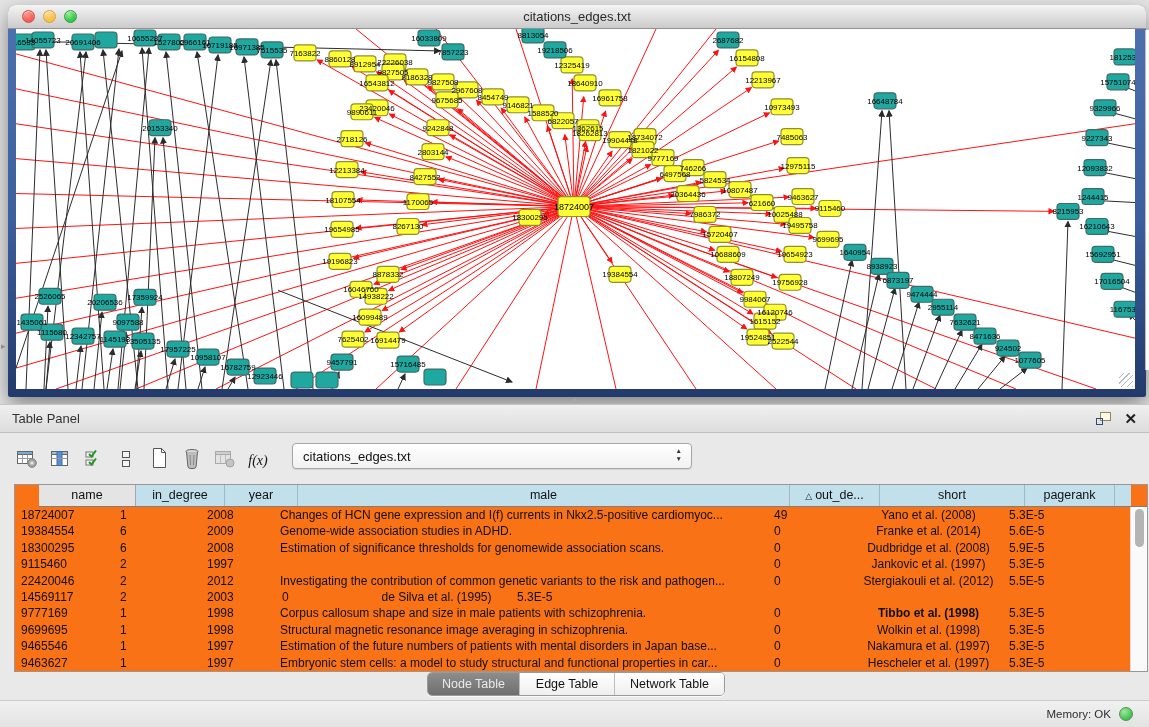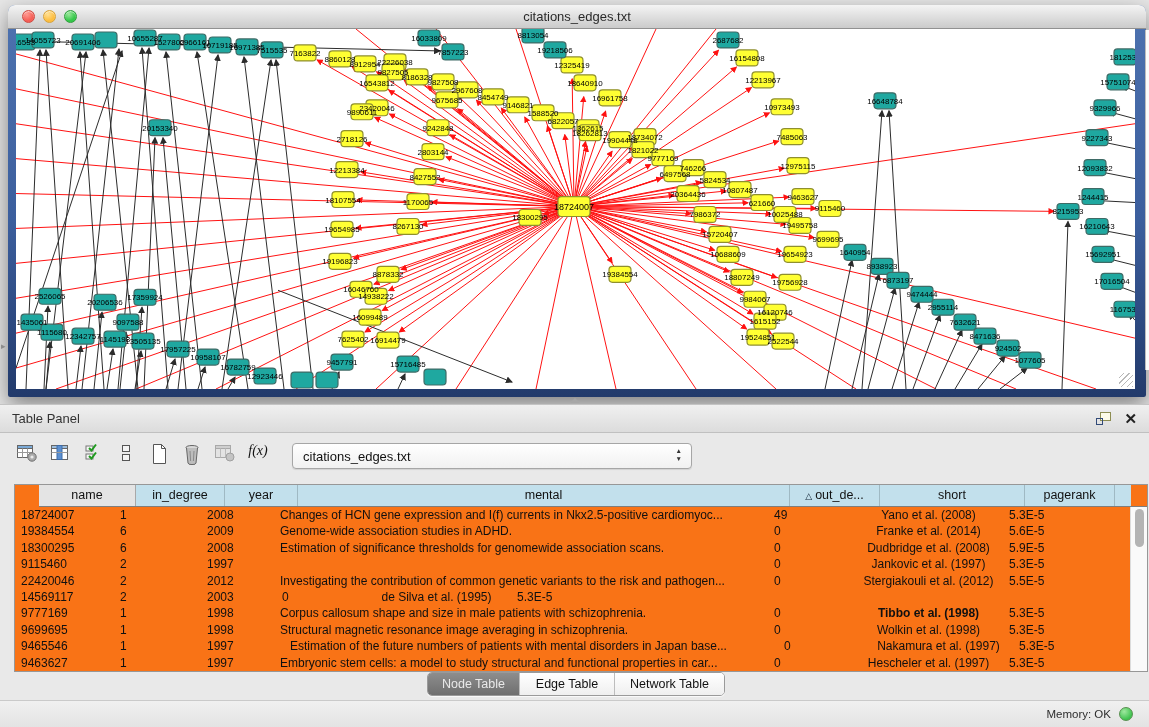--- a/index.html
+++ b/index.html
@@ -36,21 +36,21 @@
   .panel-header{height:29px;background:linear-gradient(#f0f0f0,#dcdcdc);
     border-top:1px solid #c4c4c4;border-bottom:1px solid #c0c0c0;
     display:flex;align-items:center;box-sizing:border-box;}
   .panel-title{margin-left:12px;font-size:13px;color:#333;}
   .panel-header-icons{margin-left:auto;margin-right:12px;display:flex;align-items:center;gap:12px;}
   .close-x{font-size:15px;font-weight:bold;color:#222;line-height:1;}
   .panel-body{position:absolute;left:0;top:29px;width:1149px;height:271px;background:#e9e9e9;}
 
   
   .toolbar{position:absolute;left:14px;top:8px;height:30px;display:flex;align-items:center;gap:7px;}
-  .tool-btn{width:26px;height:26px;display:flex;align-items:flex-start;justify-content:center;}
+  .tool-btn{width:26px;height:26px;display:flex;align-items:flex-end;justify-content:center;}
   .fx-glyph{font-family:"Liberation Serif",serif;font-style:italic;font-size:14px;color:#111;}
   .combo{margin-left:14px;width:388px;height:24px;background:linear-gradient(#ffffff,#f1f1f1);
     border:1px solid #a6a6a6;border-radius:4px;display:flex;align-items:center;
     font-size:13px;color:#111;padding-left:10px;position:relative;box-shadow:0 1px 1px rgba(0,0,0,.10);}
   .combo-arrows{position:absolute;right:9px;top:3px;font-size:6.5px;line-height:8px;color:#333;text-align:center;}
 
   
   .table-wrap{position:absolute;left:14px;top:51px;width:1108px;height:186px;
     background:#f97316;border:1px solid #979797;box-sizing:content-box;padding-left:24px;}
   .thead{display:flex;height:21px;border-bottom:1px solid #7e7e7e;}
@@ -613,21 +613,21 @@
           <span>▲</span><br><span>▼</span>
         </span>
       </div>
     </div>
 
     <div class="table-wrap">
       <div class="thead" id="thead">
           <div class="th gray" style="width: 97px;">name</div>
           <div class="th" style="width: 89px;">in_degree</div>
           <div class="th" style="width: 73px;">year</div>
-          <div class="th" style="width: 492px;">mental</div>
+          <div class="th" style="width: 492px;">male</div>
           <div class="th" style="width: 90px;"><span class="sort-glyph">△</span>out_de...</div>
           <div class="th" style="width: 145px;">short</div>
           <div class="th" style="width: 90px;">pagerank</div>
           <div class="th" style="width: 16px; border-right: none;"></div>
         </div>
       <div class="tbody" id="tbody">
           <div class="tr">
             <div class="td" style="width: 97px; padding-left: 6px;">18724007</div>
             <div class="td" style="width: 89px; padding-left: 8px;">1</div>
             <div class="td" style="width: 73px; padding-left: 6px;">2008</div>
@@ -695,21 +695,21 @@
             <div class="td" style="width: 73px; padding-left: 6px;">1998</div>
             <div class="td" style="width: 492px; padding-left: 6px;">Structural magnetic resonance image averaging in schizophrenia.</div>
             <div class="td" style="width: 90px; padding-left: 8px;">0</div>
             <div class="td" style="width: 145px; padding-left: 0px; text-align: center;">Wolkin et al. (1998)</div>
             <div class="td" style="width: 90px; padding-left: 8px;">5.3E-5</div>
           </div>
           <div class="tr">
             <div class="td" style="width: 97px; padding-left: 6px;">9465546</div>
             <div class="td" style="width: 89px; padding-left: 8px;">1</div>
             <div class="td" style="width: 73px; padding-left: 6px;">1997</div>
-            <div class="td" style="width: 492px; padding-left: 6px; margin-left: 10px;">Estimation of the future numbers of patients with mental disorders in Japan base...</div>
+            <div class="td" style="width: 492px; padding-left: 6px;">Estimation of the future numbers of patients with mental disorders in Japan base...</div>
             <div class="td" style="width: 90px; padding-left: 8px;">0</div>
             <div class="td" style="width: 145px; padding-left: 0px; text-align: center;">Nakamura et al. (1997)</div>
             <div class="td" style="width: 90px; padding-left: 8px;">5.3E-5</div>
           </div>
           <div class="tr">
             <div class="td" style="width: 97px; padding-left: 6px;">9463627</div>
             <div class="td" style="width: 89px; padding-left: 8px;">1</div>
             <div class="td" style="width: 73px; padding-left: 6px;">1997</div>
             <div class="td" style="width: 492px; padding-left: 6px;">Embryonic stem cells: a model to study structural and functional properties in car...</div>
             <div class="td" style="width: 90px; padding-left: 8px;">0</div>

